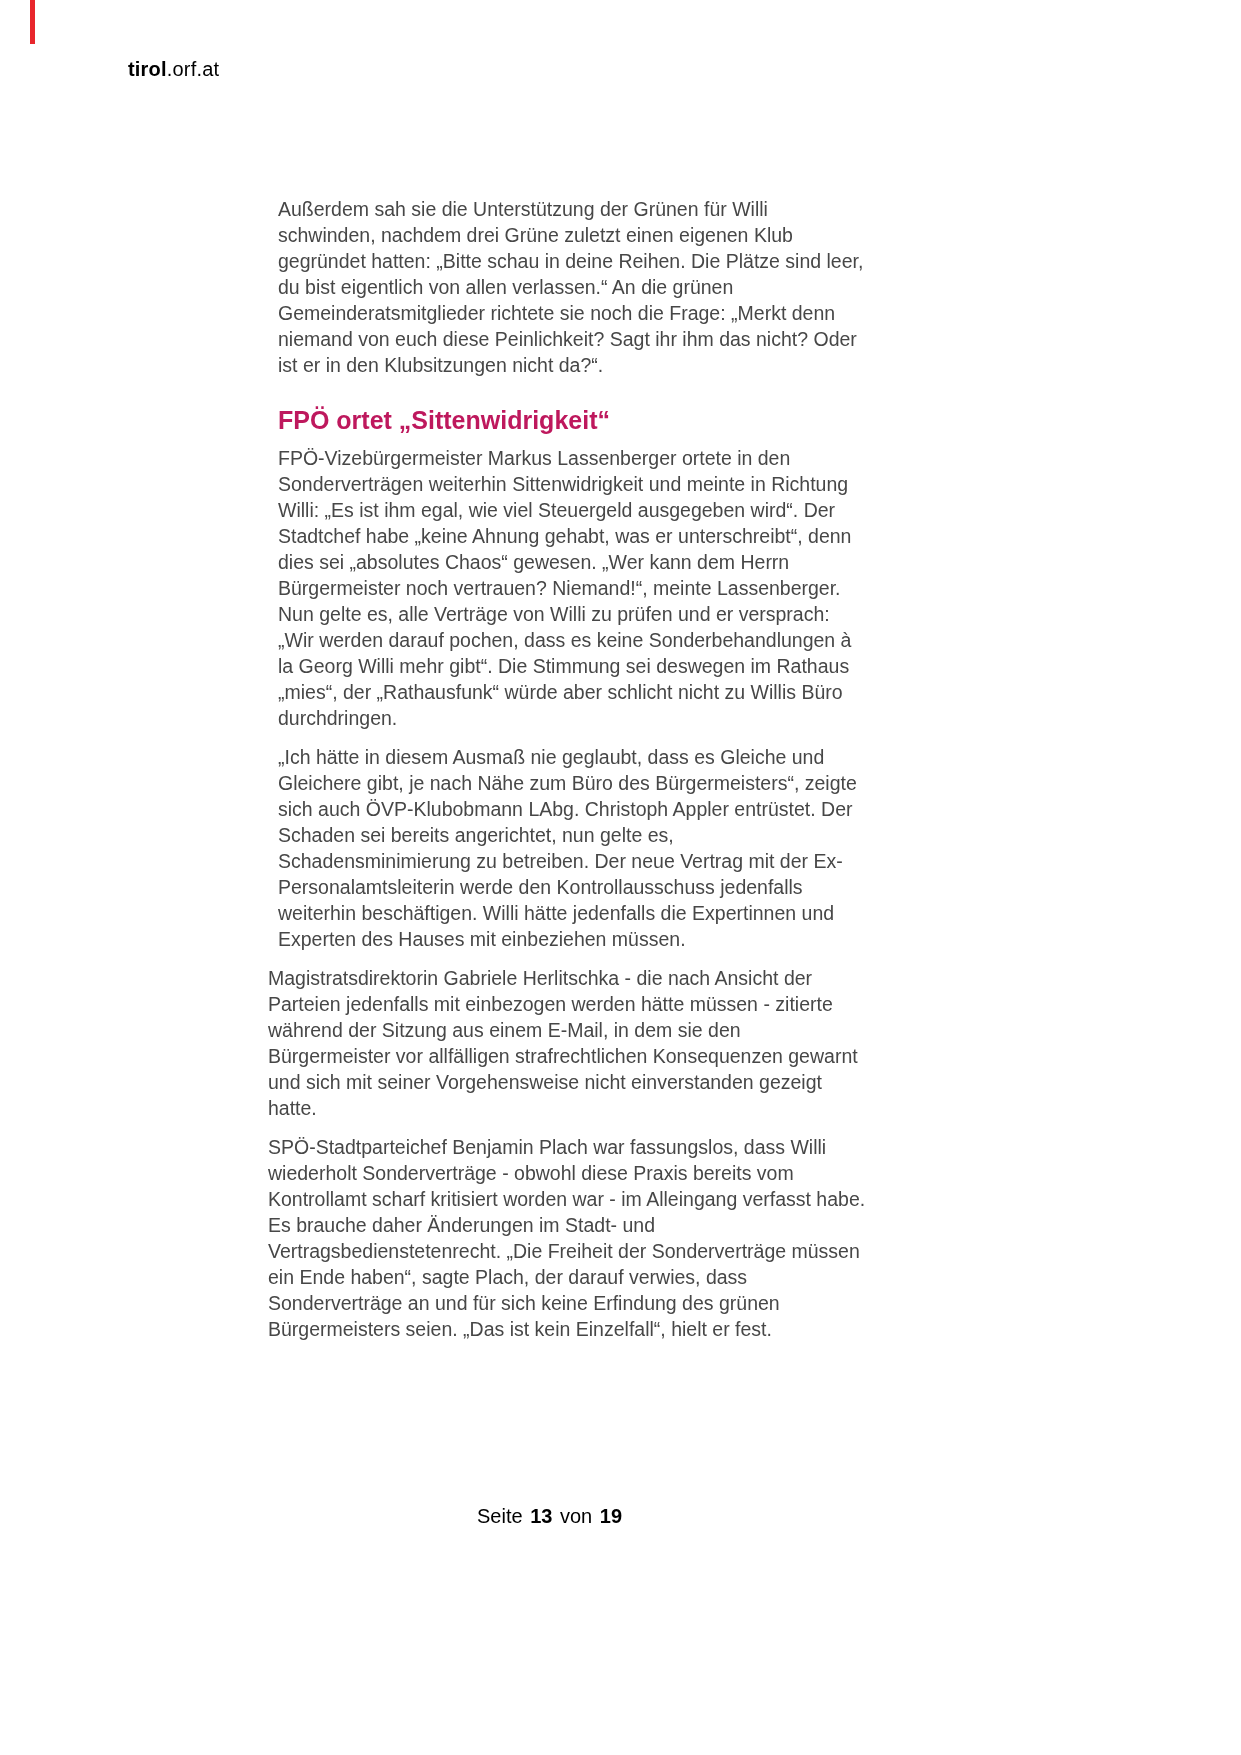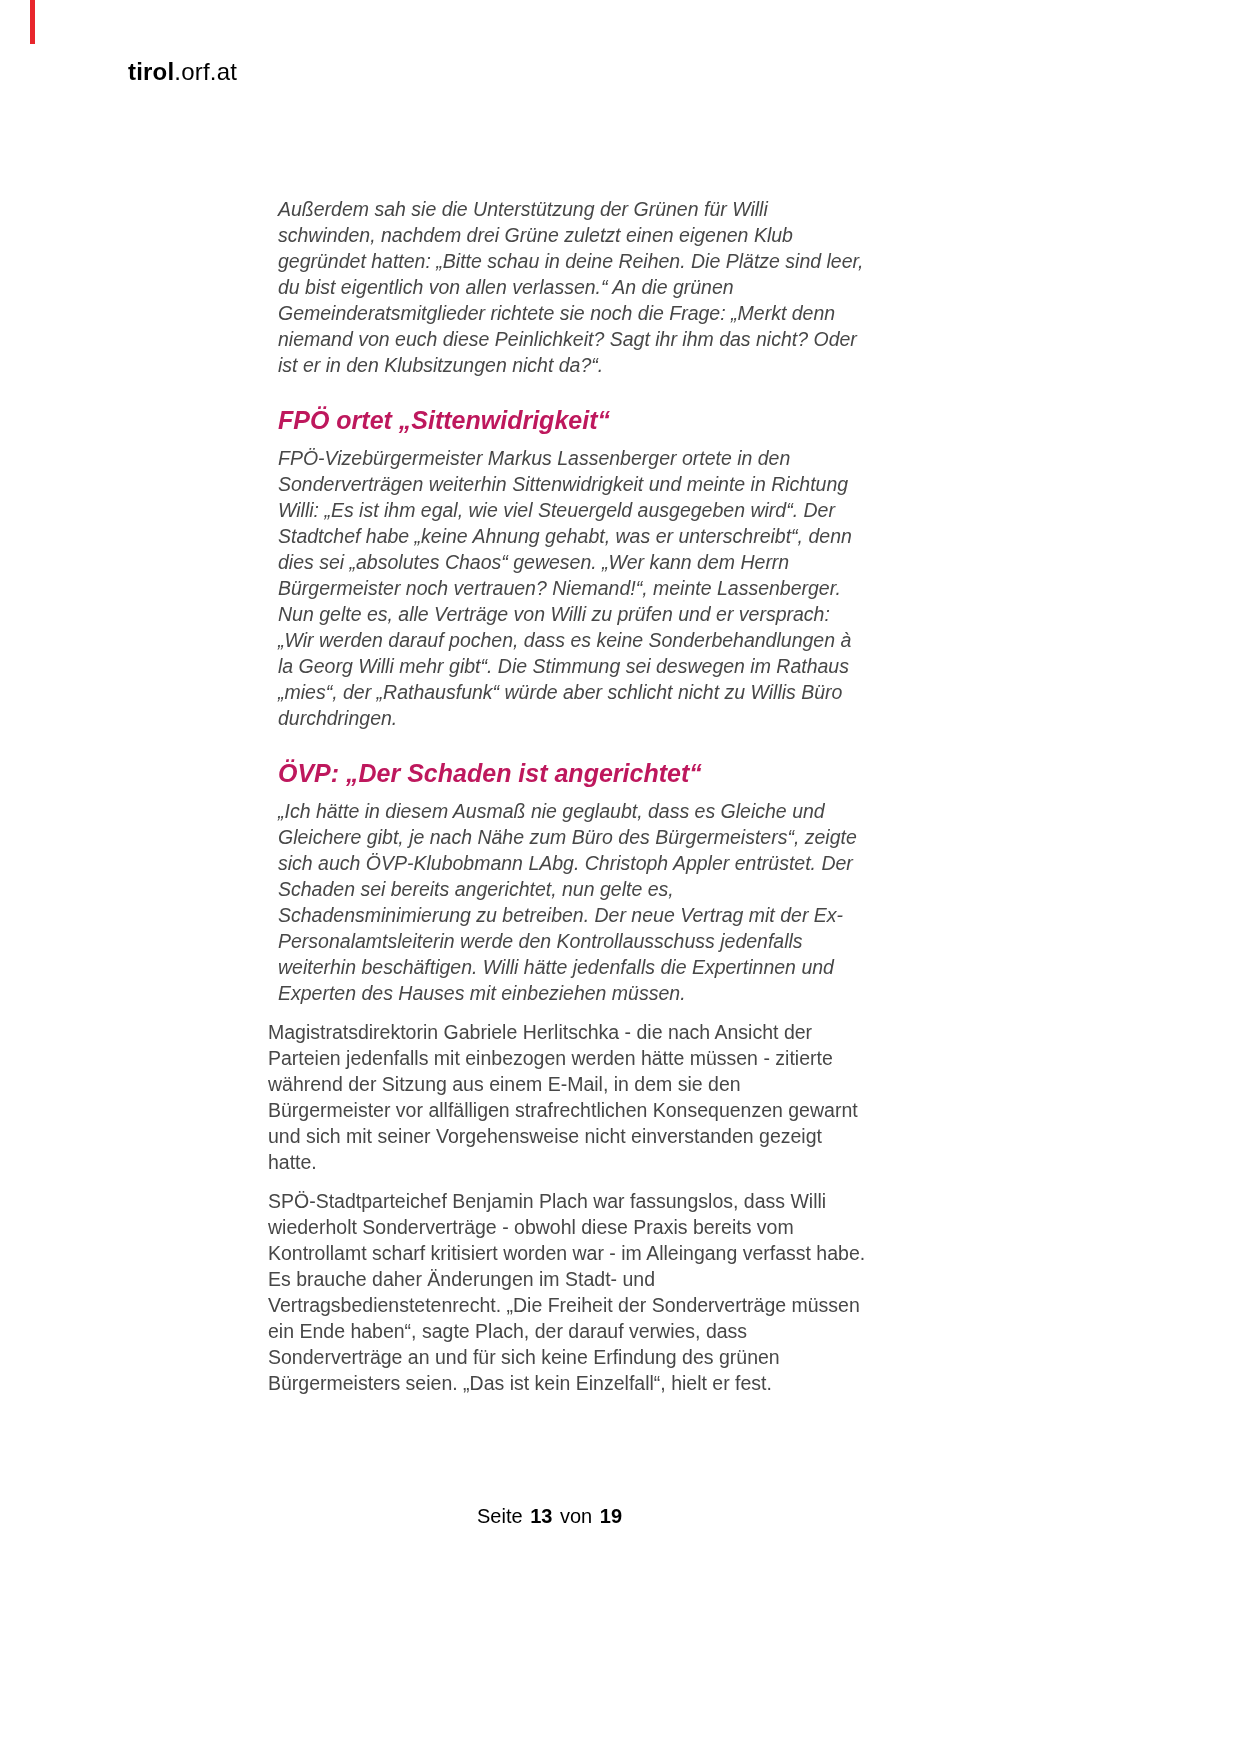--- a/index.html
+++ b/index.html
@@ -20,21 +20,21 @@
     left: 30px;
     top: 0;
     width: 5px;
     height: 44px;
     background: #e8262c;
   }
   .brand {
     position: absolute;
     left: 128px;
     top: 58px;
-    font-size: 24px;
+    font-size: 20px;
     color: #000000;
     letter-spacing: 0.2px;
     white-space: nowrap;
   }
   .brand .brand-bold { font-weight: bold; }
   .brand .brand-rest { font-weight: normal; }
 
   .content {
     position: absolute;
     left: 268px;
@@ -50,21 +50,21 @@
     padding: 0;
   }
   .heading {
     font-size: 25px;
     line-height: 30px;
     font-weight: bold;
     color: #be185d;
     margin: 27px 0 10px 0;
     padding: 0;
   }
-  .quote-indent { padding-left: 10px; font-style: italic; }
+  .quote-indent { padding-left: 10px; }
 
   .footer {
     position: absolute;
     left: 0;
     top: 1505px;
     width: 1097px;
     text-align: center;
     font-size: 20px;
     color: #000000;
   }
@@ -79,21 +79,20 @@
   <div class="red-mark"></div>
 
   <div class="brand">
     <span class="brand-bold">tirol</span><span class="brand-rest">.orf.at</span>
   </div>
 
   <div class="content">
     <p class="para quote-indent">Außerdem sah sie die Unterstützung der Grünen für Willi schwinden, nachdem drei Grüne zuletzt einen eigenen Klub gegründet hatten: „Bitte schau in deine Reihen. Die Plätze sind leer, du bist eigentlich von allen verlassen.“ An die grünen Gemeinderatsmitglieder richtete sie noch die Frage: „Merkt denn niemand von euch diese Peinlichkeit? Sagt ihr ihm das nicht? Oder ist er in den Klubsitzungen nicht da?“.</p>
     <h2 class="heading quote-indent">FPÖ ortet „Sittenwidrigkeit“</h2>
     <p class="para quote-indent">FPÖ-Vizebürgermeister Markus Lassenberger ortete in den Sonderverträgen weiterhin Sittenwidrigkeit und meinte in Richtung Willi: „Es ist ihm egal, wie viel Steuergeld ausgegeben wird“. Der Stadtchef habe „keine Ahnung gehabt, was er unterschreibt“, denn dies sei „absolutes Chaos“ gewesen. „Wer kann dem Herrn Bürgermeister noch vertrauen? Niemand!“, meinte Lassenberger. Nun gelte es, alle Verträge von Willi zu prüfen und er versprach: „Wir werden darauf pochen, dass es keine Sonderbehandlungen à la Georg Willi mehr gibt“. Die Stimmung sei deswegen im Rathaus „mies“, der „Rathausfunk“ würde aber schlicht nicht zu Willis Büro durchdringen.</p>
-    <h2 class="heading quote-indent">ÖVP: „Der Schaden ist angerichtet“</h2>
     <p class="para quote-indent">„Ich hätte in diesem Ausmaß nie geglaubt, dass es Gleiche und Gleichere gibt, je nach Nähe zum Büro des Bürgermeisters“, zeigte sich auch ÖVP-Klubobmann LAbg. Christoph Appler entrüstet. Der Schaden sei bereits angerichtet, nun gelte es, Schadensminimierung zu betreiben. Der neue Vertrag mit der Ex-Personalamtsleiterin werde den Kontrollausschuss jedenfalls weiterhin beschäftigen. Willi hätte jedenfalls die Expertinnen und Experten des Hauses mit einbeziehen müssen.</p>
     <p class="para">Magistratsdirektorin Gabriele Herlitschka - die nach Ansicht der Parteien jedenfalls mit einbezogen werden hätte müssen - zitierte während der Sitzung aus einem E-Mail, in dem sie den Bürgermeister vor allfälligen strafrechtlichen Konsequenzen gewarnt und sich mit seiner Vorgehensweise nicht einverstanden gezeigt hatte.</p>
     <p class="para">SPÖ-Stadtparteichef Benjamin Plach war fassungslos, dass Willi wiederholt Sonderverträge - obwohl diese Praxis bereits vom Kontrollamt scharf kritisiert worden war - im Alleingang verfasst habe. Es brauche daher Änderungen im Stadt- und Vertragsbedienstetenrecht. „Die Freiheit der Sonderverträge müssen ein Ende haben“, sagte Plach, der darauf verwies, dass Sonderverträge an und für sich keine Erfindung des grünen Bürgermeisters seien. „Das ist kein Einzelfall“, hielt er fest.</p>
   </div>
 
   <div class="footer">
     <span>Seite</span>
     <b>13</b>
     <span>von</span>
     <b>19</b>

